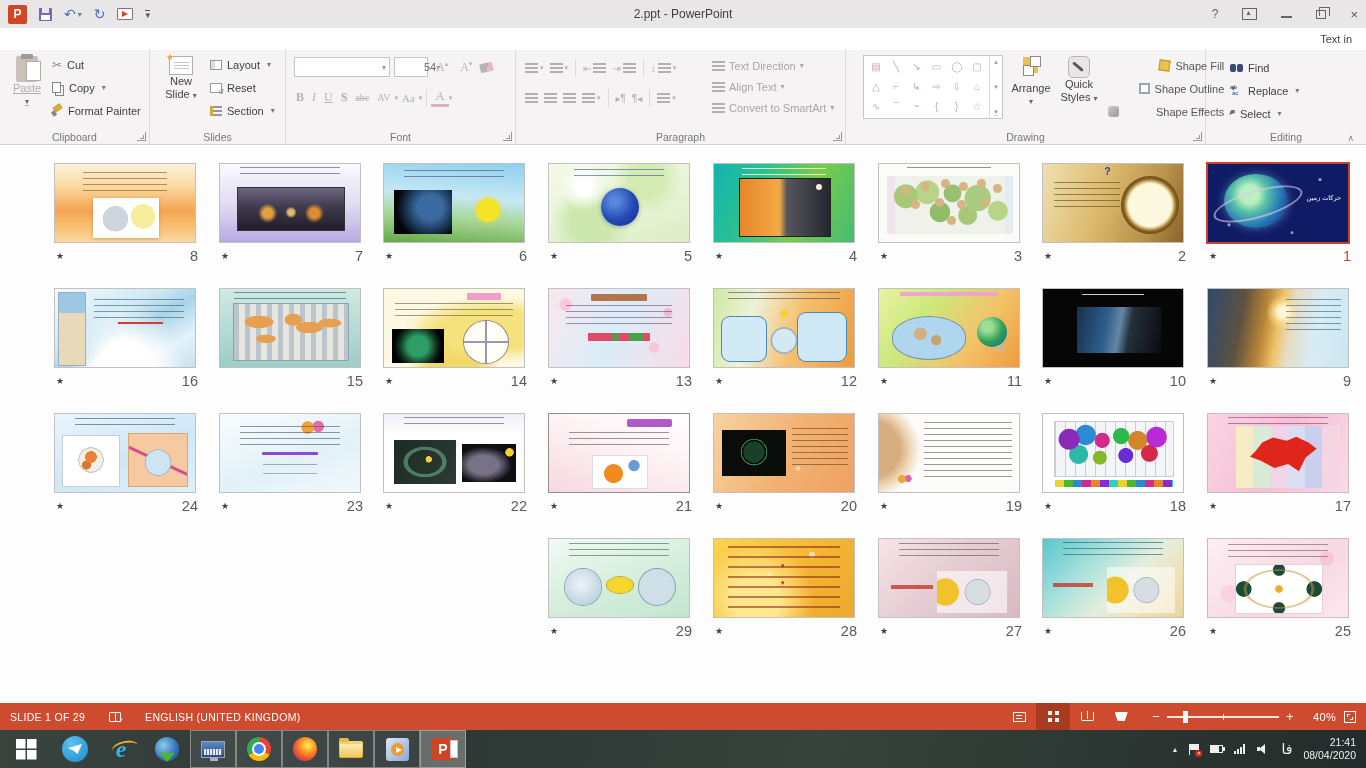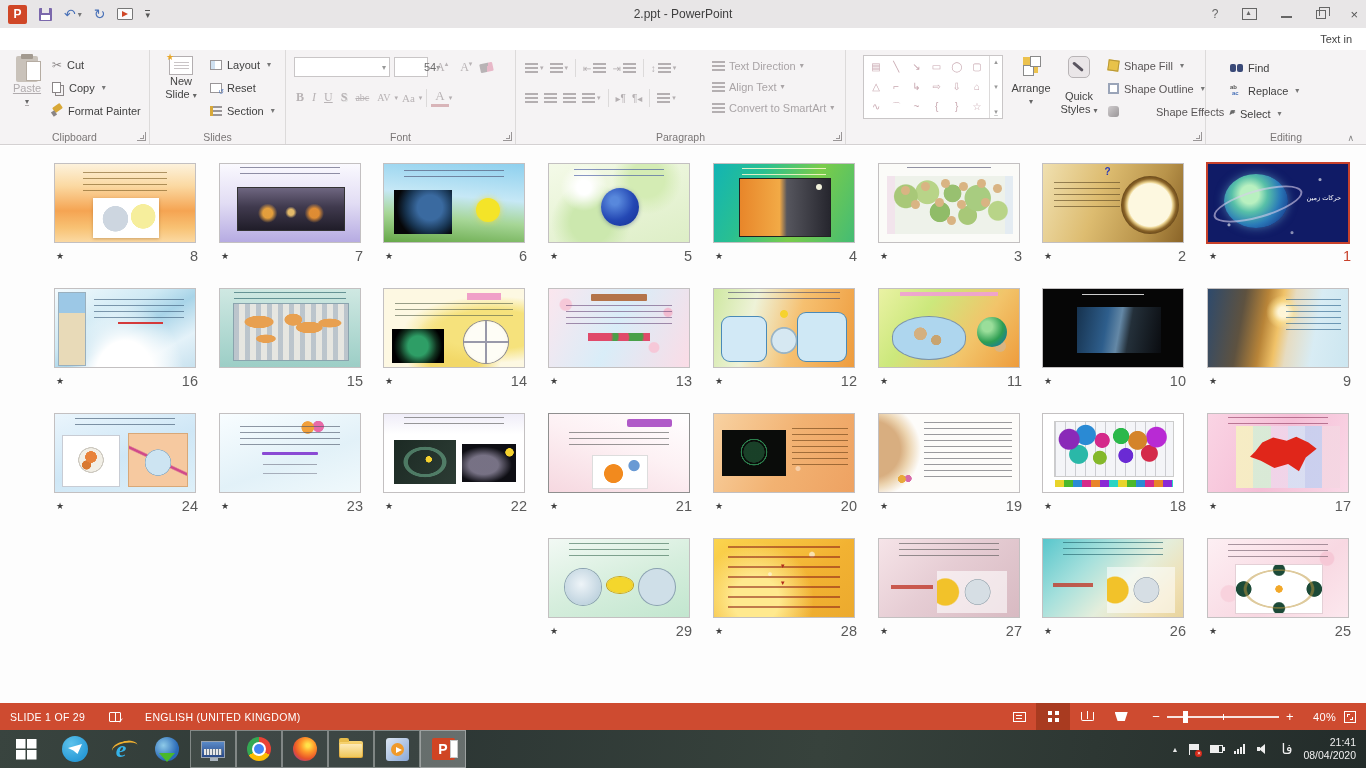--- a/index.html
+++ b/index.html
@@ -514,40 +514,41 @@
           <span>▾̲</span>
         </div>
       </div>
       <div class="bigbtn" style="left:162px;">
         <span class="ic-arrange"></span>
         <span style="margin-top:6px;">Arrange</span>
           <span class="caret">▾</span>
       </div>
       <div class="bigbtn" style="left:210px;">
         <span class="ic-quick"></span>
-        <span style="margin-top:12px;">Quick</span>
+        <span style="margin-top:0;">Quick</span>
         <span><span>Styles</span> <span class="caret">▾</span></span>
       </div>
-      <div class="smcol" style="left:262px;top:4px;">
+      <div class="smcol" style="left:262px;top:4px;align-items:flex-end;">
         <div class="smbtn">
             <span class="ic-fill"></span>
             <span style="color:#595556;">Shape Fill</span>
             <span class="caret">▾</span>
           </div>
         <div class="smbtn">
             <span class="ic-outline"></span>
             <span style="color:#595556;">Shape Outline</span>
             <span class="caret">▾</span>
           </div>
         <div class="smbtn">
             <span class="ic-effects"></span>
             <span style="color:#595556;margin-left:32px;">Shape Effects</span>
             <span class="caret">▾</span>
           </div>
       </div>
+      <span class="glabel">Drawing</span>
       <span class="launcher"></span>
     </div>
 
     <div class="group" style="left:1206px;width:160px;border-right:none;">
       <div class="smcol" style="left:24px;top:6px;">
         <div class="smbtn">
             <span class="ic-find"></span>
             <span>Find</span>
           </div>
         <div class="smbtn">

